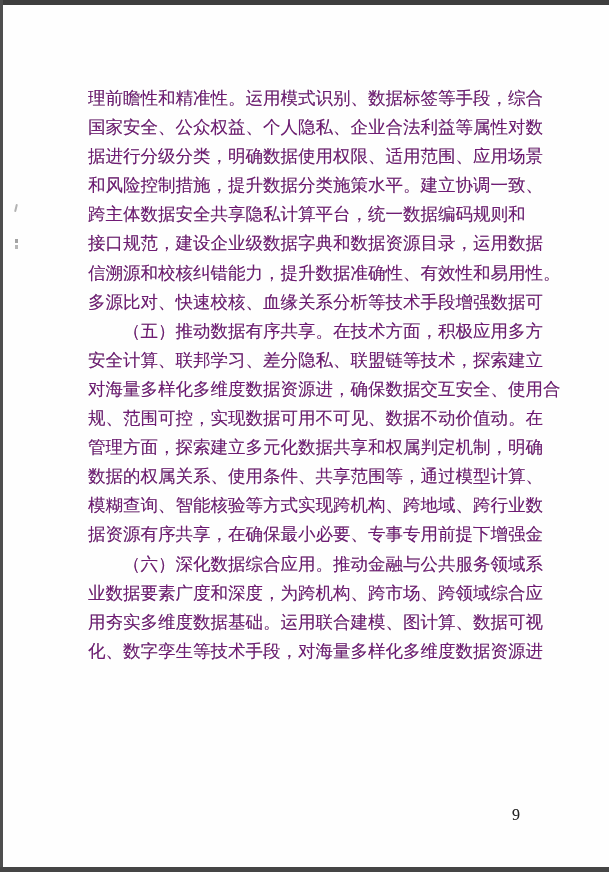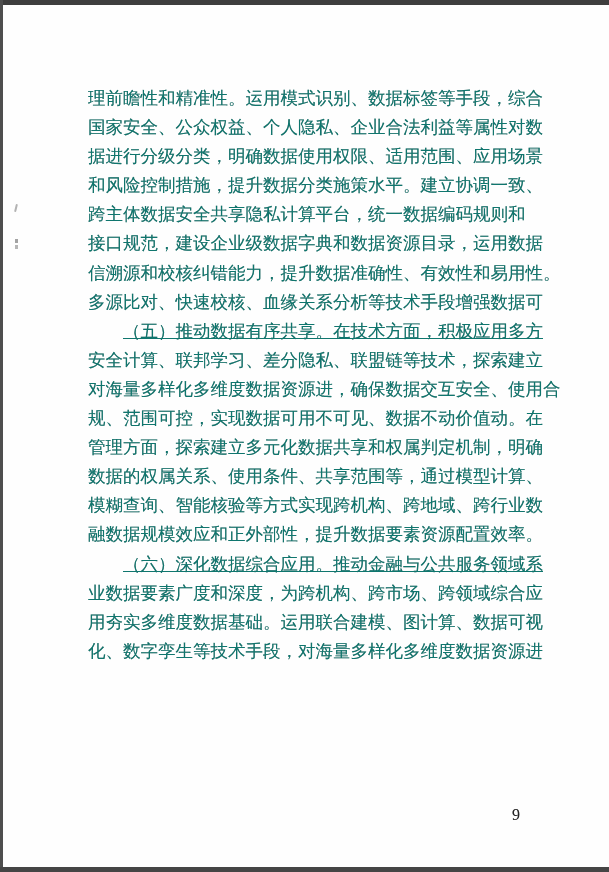--- a/index.html
+++ b/index.html
@@ -44,36 +44,35 @@
     width: 3px; height: 4px;
     background: #8d8d8d;
     box-shadow: 0 6px 0 #a5a5a5;
     opacity: 0.8;
   }
   
   .text-column {
     position: absolute;
     left: 88px; top: 84px;
     width: 435px;
-    color: #0f766e;
+    color: #701a75;
     font-size: 17.5px;
     text-shadow: 0 0 0.6px rgba(40,40,40,0.45);
   }
   .text-line {
     display: block;
     height: 29.1px;
     line-height: 29.1px;
     text-align: justify;
     text-align-last: justify;
     white-space: nowrap;
     overflow: visible;
   }
   .text-line.indent {
     padding-left: 35px;
-    text-decoration: underline;
   }
   .page-number {
     position: absolute;
     left: 512px; top: 806px;
     font-size: 16px;
     color: #262626;
     text-shadow: 0 0 0.5px rgba(40,40,40,0.4);
   }
 </style>
 </head>
@@ -98,21 +97,21 @@
       <div class="text-line">接口规范，建设企业级数据字典和数据资源目录，运用数据</div>
       <div class="text-line">信溯源和校核纠错能力，提升数据准确性、有效性和易用性。</div>
       <div class="text-line">多源比对、快速校核、血缘关系分析等技术手段增强数据可</div>
       <div class="text-line indent">（五）推动数据有序共享。在技术方面，积极应用多方</div>
       <div class="text-line">安全计算、联邦学习、差分隐私、联盟链等技术，探索建立</div>
       <div class="text-line">对海量多样化多维度数据资源进，确保数据交互安全、使用合</div>
       <div class="text-line">规、范围可控，实现数据可用不可见、数据不动价值动。在</div>
       <div class="text-line">管理方面，探索建立多元化数据共享和权属判定机制，明确</div>
       <div class="text-line">数据的权属关系、使用条件、共享范围等，通过模型计算、</div>
       <div class="text-line">模糊查询、智能核验等方式实现跨机构、跨地域、跨行业数</div>
-      <div class="text-line">融数据规模效应和正外部性，提升数据要素资源配置效率。</div>
+      <div class="text-line">据资源有序共享，在确保最小必要、专事专用前提下增强金</div>
       <div class="text-line indent">（六）深化数据综合应用。推动金融与公共服务领域系</div>
       <div class="text-line">业数据要素广度和深度，为跨机构、跨市场、跨领域综合应</div>
       <div class="text-line">用夯实多维度数据基础。运用联合建模、图计算、数据可视</div>
       <div class="text-line">化、数字孪生等技术手段，对海量多样化多维度数据资源进</div>
     </div>
 
   <div class="page-number">9</div>
 
 </div>
 

